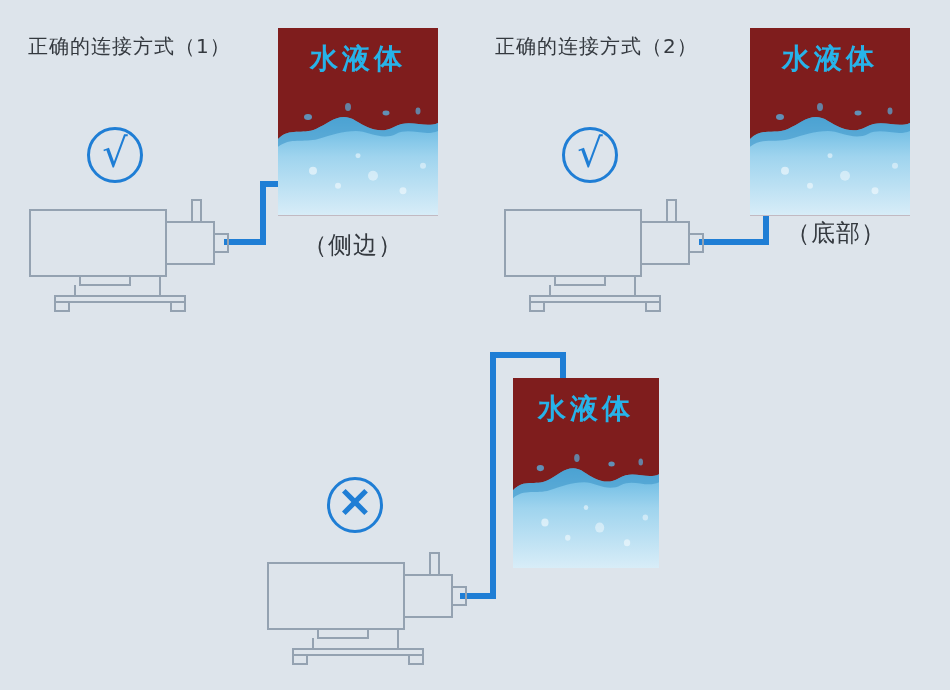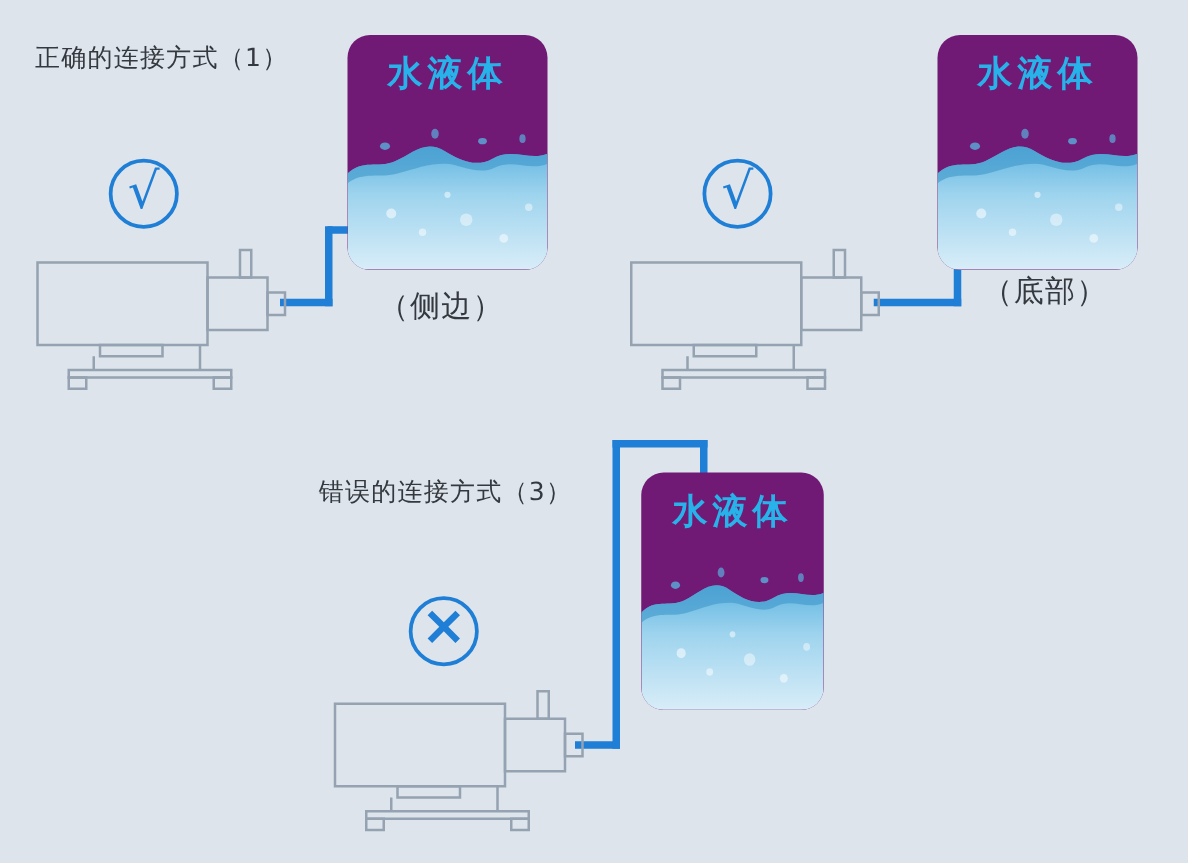--- a/index.html
+++ b/index.html
@@ -35,23 +35,22 @@
     color:var(--accent);
     background:transparent;
   }
   .mark .glyph{font-size:40px;line-height:1;transform:translateY(-2px);}
   .mark.cross .glyph{font-size:44px;font-weight:bold;transform:translateY(-4px);}
   .pump{position:absolute;}
   .pump g{fill:none;stroke:var(--pump-stroke);stroke-width:2;}
   .pipe{position:absolute;background:var(--accent);}
   .tank{
     position:absolute;
-    background:#701a75;
+    background:#7f1d1d;
     overflow:hidden;
-    border-radius:18px;
   }
   .tank-label{
     position:absolute;
     top:12px;left:0;width:100%;
     text-align:center;
     font-size:28px;
     font-weight:bold;
     letter-spacing:4px;
     color:var(--water-label);
   }
@@ -125,20 +124,21 @@
         <circle cx="125" cy="90" r="3.5" fill="#ffffff" opacity="0.5"></circle>
         <circle cx="80" cy="55" r="2.5" fill="#ffffff" opacity="0.5"></circle>
         <circle cx="145" cy="65" r="3" fill="#ffffff" opacity="0.45"></circle>
       </svg>
     </div>
 
     <div class="pos-label" style="left:303px;top:229px">（侧边）</div>
   </div>
 
   <div class="layer">
+    <div class="title" style="left:495px;top:33px">正确的连接方式（2）</div>
 
     <div class="mark check" style="left:562px;top:127px">
       <span class="glyph">√</span>
     </div>
 
     <div class="pipe" style="left:699px;top:239px;width:70px;height:6px"></div>
     <div class="pipe" style="left:763px;top:213px;width:6px;height:32px"></div>
 
     <svg class="pump" style="left:493px;top:196px" width="215" height="125" viewBox="0 0 215 125">
       <g>
@@ -170,21 +170,20 @@
         <circle cx="125" cy="90" r="3.5" fill="#ffffff" opacity="0.5"></circle>
         <circle cx="80" cy="55" r="2.5" fill="#ffffff" opacity="0.5"></circle>
         <circle cx="145" cy="65" r="3" fill="#ffffff" opacity="0.45"></circle>
       </svg>
     </div>
 
     <div class="pos-label" style="left:786px;top:217px">（底部）</div>
   </div>
 
   <div class="layer">
-    <div class="title" style="left:255px;top:380px">错误的连接方式（3）</div>
 
     <div class="mark cross" style="left:327px;top:477px">
       <span class="glyph">×</span>
     </div>
 
     <div class="pipe" style="left:460px;top:593px;width:36px;height:6px"></div>
     <div class="pipe" style="left:490px;top:352px;width:6px;height:247px"></div>
     <div class="pipe" style="left:490px;top:352px;width:76px;height:6px"></div>
     <div class="pipe" style="left:560px;top:352px;width:6px;height:30px"></div>
 

